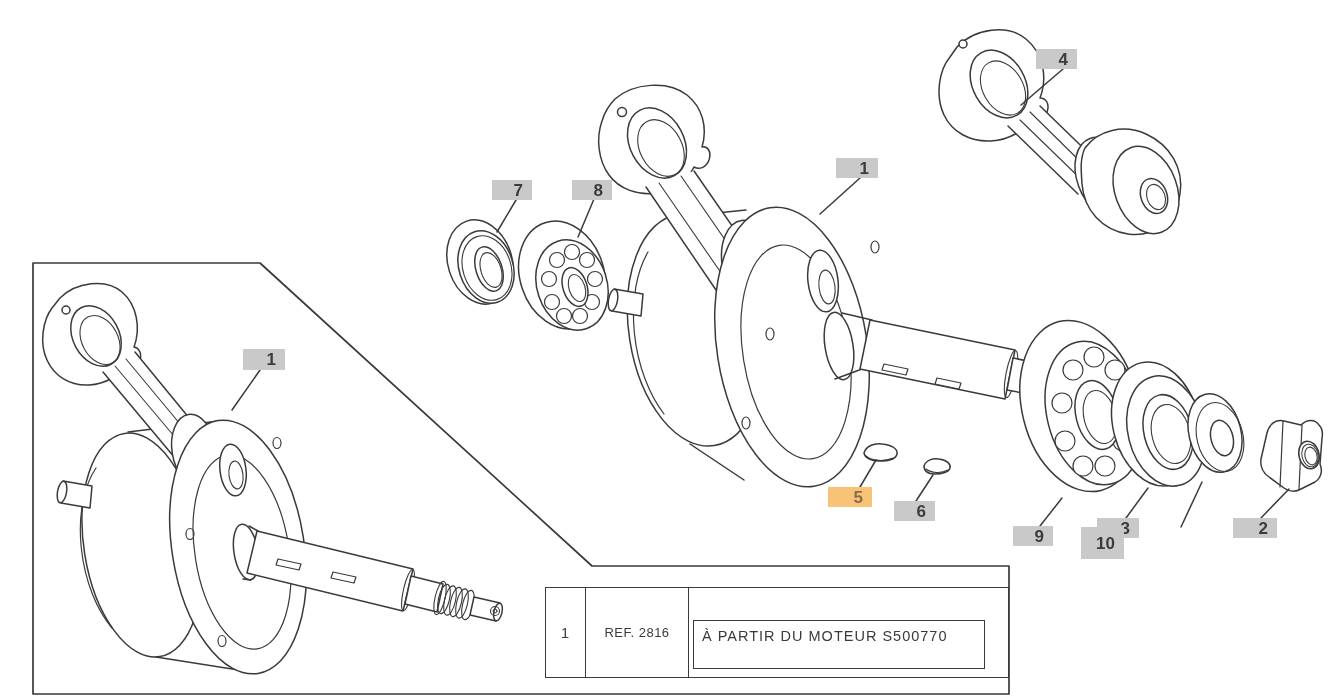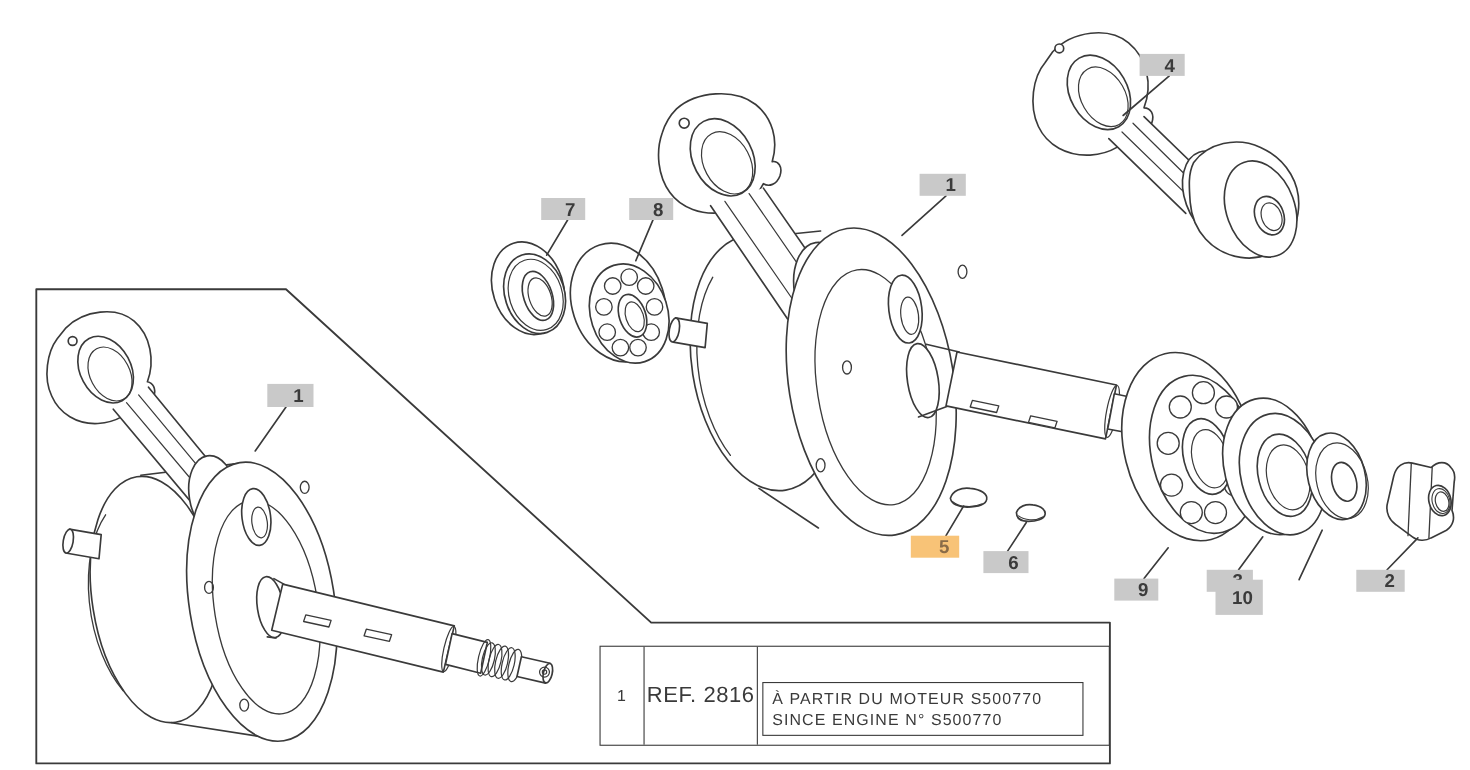--- a/index.html
+++ b/index.html
@@ -27,21 +27,21 @@
   }
   .nt-cell{box-sizing:border-box;}
   .nt-item{
     width:40px;border-right:1.4px solid var(--table-border);
     display:flex;align-items:center;justify-content:center;
     font-size:14.5px;letter-spacing:1px;
   }
   .nt-ref{
     width:103px;border-right:1.4px solid var(--table-border);
     display:flex;align-items:center;justify-content:center;
-    font-size:20px;letter-spacing:0.5px;white-space:nowrap;
+    font-size:13px;letter-spacing:0.5px;white-space:nowrap;
   }
   .nt-notes{flex:1;position:relative;}
   .nt-notes-box{
     position:absolute;left:4px;top:8px;right:23px;bottom:8px;
     border:1.3px solid var(--table-border);box-sizing:border-box;
     padding:6px 0 0 8px;
     font-size:14.5px;line-height:19px;letter-spacing:1px;white-space:nowrap;margin-top:24px;
   }
 </style>
 </head>
@@ -257,28 +257,27 @@
 <div id="labels-layer">
       <div class="plabel" style="left: 492px; top: 180px; width: 40px; height: 20px;">7</div>
       <div class="plabel" style="left: 572px; top: 180px; width: 40px; height: 20px;">8</div>
       <div class="plabel" style="left: 836px; top: 158px; width: 42px; height: 20px;">1</div>
       <div class="plabel" style="left: 1036px; top: 49px; width: 41px; height: 20px;">4</div>
       <div class="plabel" style="left: 243px; top: 349px; width: 42px; height: 21px;">1</div>
       <div class="plabel hl" style="left: 828px; top: 487px; width: 44px; height: 20px;">5</div>
       <div class="plabel" style="left: 894px; top: 501px; width: 41px; height: 20px;">6</div>
       <div class="plabel" style="left: 1013px; top: 526px; width: 40px; height: 20px;">9</div>
       <div class="plabel" style="left: 1097px; top: 518px; width: 42px; height: 20px;">3</div>
-      <div class="plabel" style="left: 1105px; top: 527px; width: 43px; height: 32px;">10</div>
+      <div class="plabel" style="left: 1081px; top: 527px; width: 43px; height: 32px;">10</div>
       <div class="plabel" style="left: 1233px; top: 518px; width: 44px; height: 20px;">2</div>
     </div>
 
 <div class="note-table">
   <div class="nt-cell nt-item">1</div>
   <div class="nt-cell nt-ref">REF. 2816</div>
   <div class="nt-cell nt-notes">
     <div class="nt-notes-box">
       <div>À PARTIR DU MOTEUR S500770</div>
-      <div>SINCE ENGINE N° S500770</div>
     </div>
   </div>
 </div>
 
 </div>
 
 </body></html>

